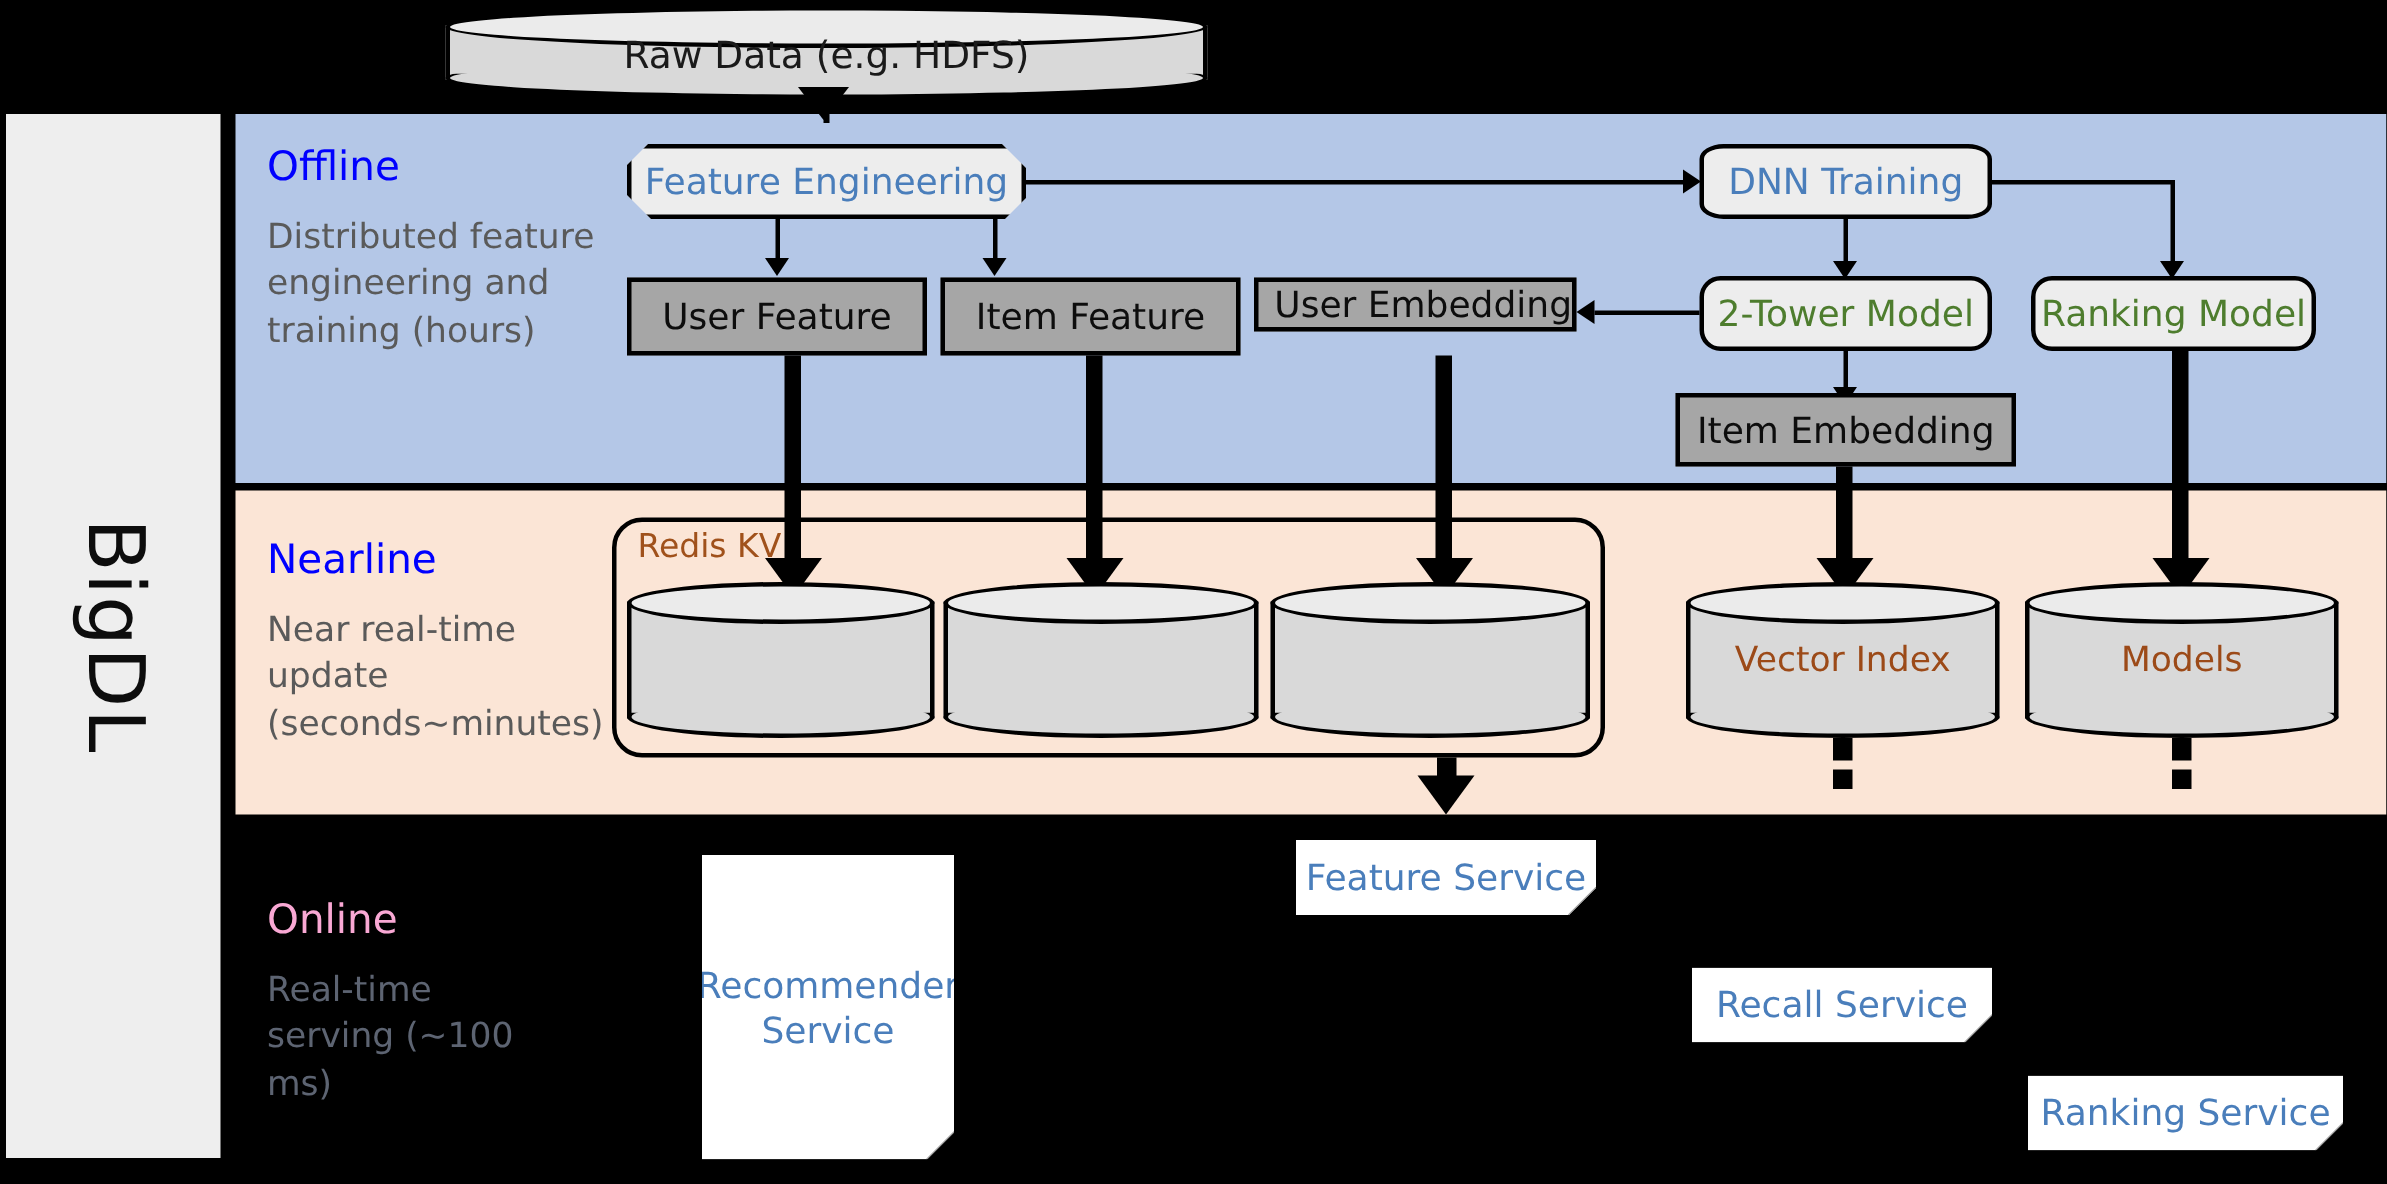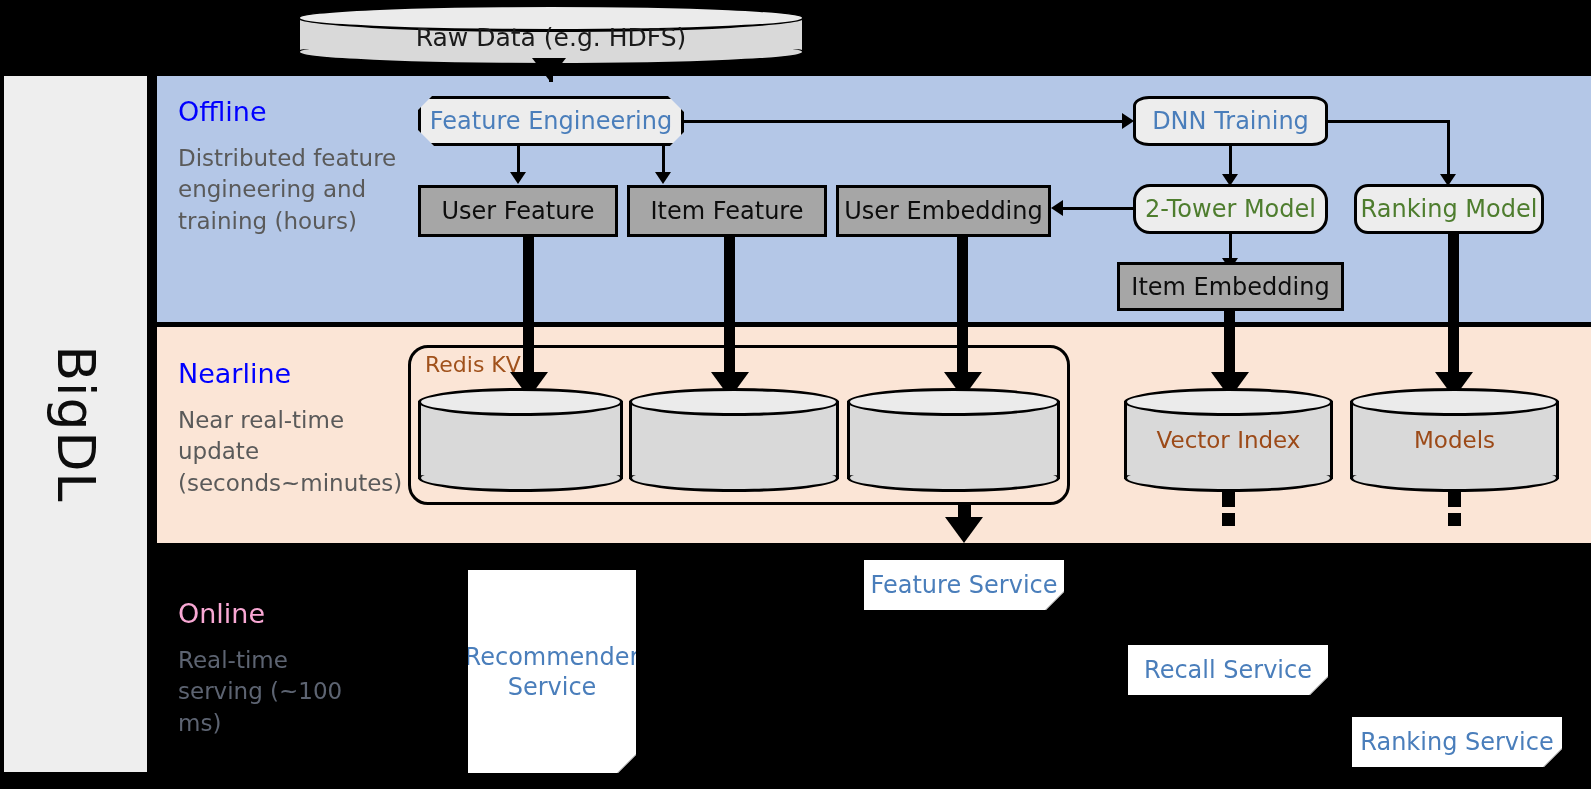--- a/index.html
+++ b/index.html
@@ -190,25 +190,25 @@
   <div class="ln" style="left:1328px; top:120px; width:122px; height:3px;"></div>
   <div class="ln" style="left:1447px; top:120px; width:3px; height:58px;"></div>
   <div class="arr-d" style="left:1440px; top:174px;"></div>
 
   <div class="node box-grey" style="left:418px; top:185px; width:200px; height:52px;">
     <span>User Feature</span>
   </div>
   <div class="node box-grey" style="left:627px; top:185px; width:200px; height:52px;text-align:center;">
     <span>Item Feature</span>
   </div>
-  <div class="node box-grey" style="left:836px; top:185px; width:215px; height:52px;">
+  <div class="node box-grey" style="left:836px; top:185px; width:215px; height:36px;justify-content:flex-end;">
     <span>User Embedding</span>
   </div>
 
-  <div class="node box-round" style="left:1133px; top:184px; width:195px; height:50px;border-radius:17px;">
+  <div class="node box-round" style="left:1133px; top:184px; width:195px; height:50px;">
     <span class="txt-green">2-Tower Model</span>
   </div>
 
   <div class="ln" style="left:1063px; top:207px; width:70px; height:3px;"></div>
   <div class="arr-l" style="left:1051px; top:200px;"></div>
 
   <div class="node box-round" style="left:1354px; top:184px; width:190px; height:50px;">
     <span class="txt-green">Ranking Model</span>
   </div>
 

